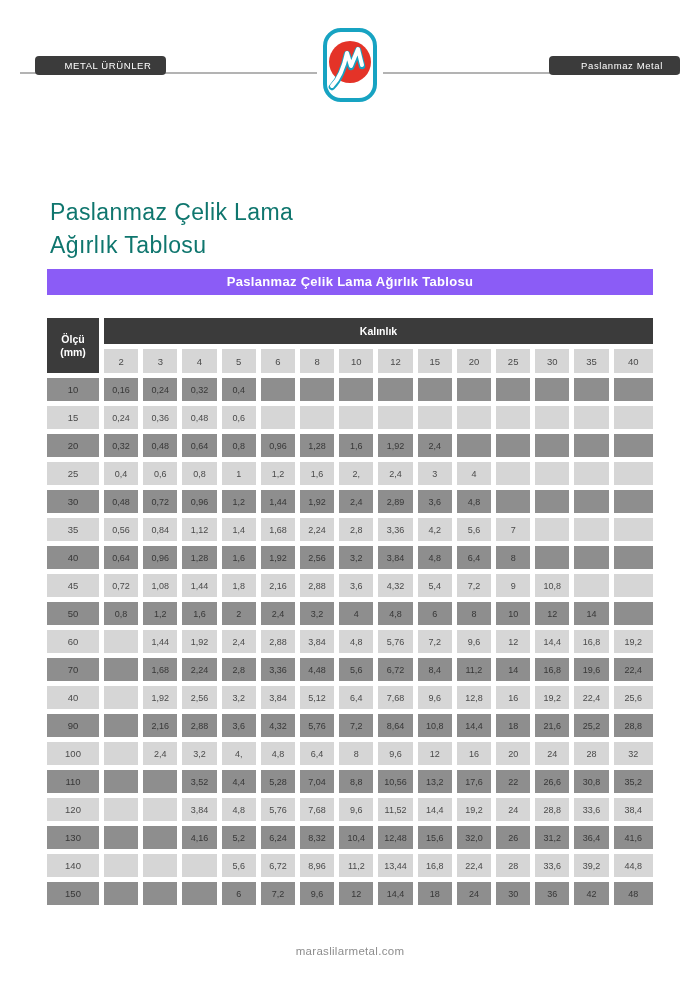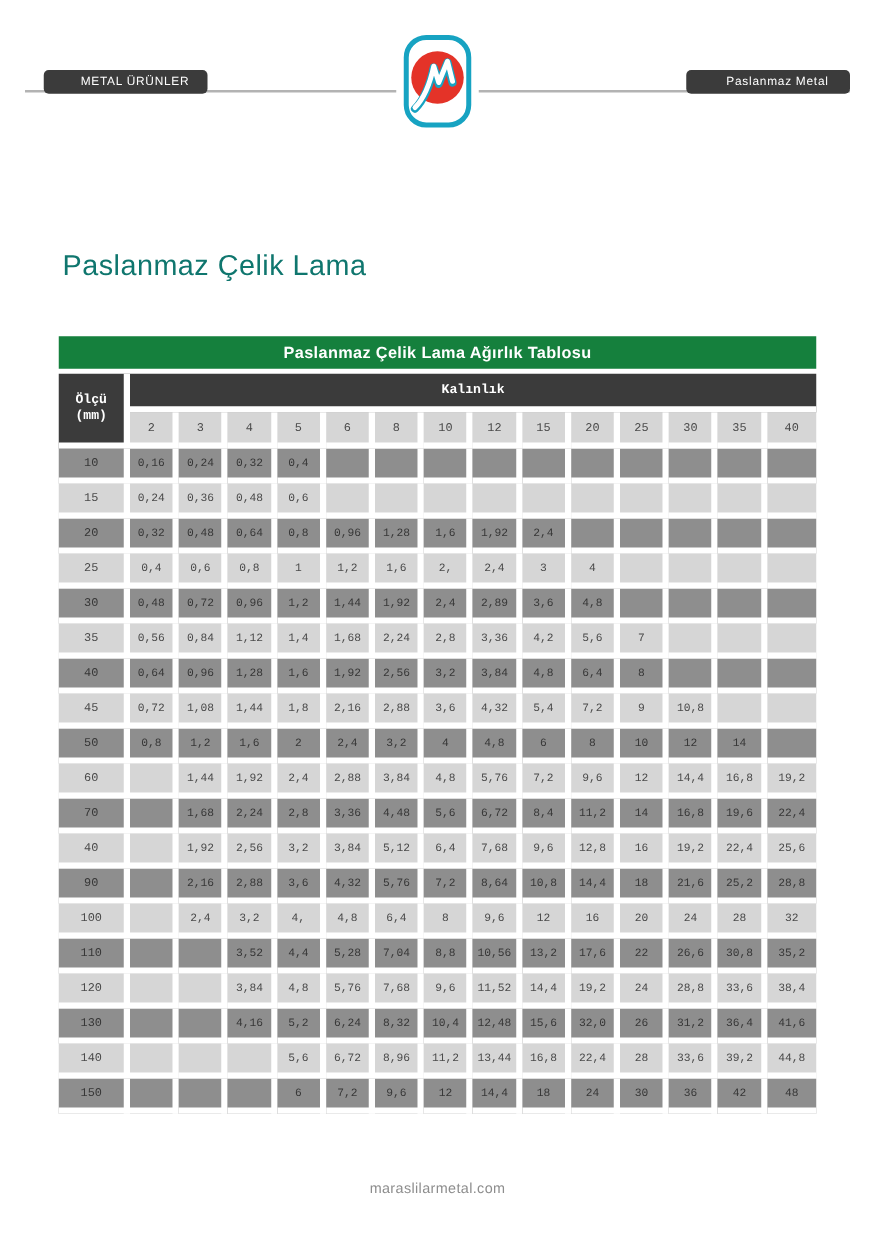--- a/index.html
+++ b/index.html
@@ -36,30 +36,29 @@
   .page-title {
     position: absolute; left: 50px; top: 196px;
     margin: 0; font-weight: normal;
     font-size: 23px; line-height: 33px;
     color: #0f766e; letter-spacing: 0.4px;
   }
 
   
   .table-wrap { position: absolute; left: 47px; top: 269px; width: 606px; }
   .table-title {
-    background: #15803d; color: #ffffff;
+    background: #8b5cf6; color: #ffffff;
     font-size: 13px; font-weight: bold;
     height: 26px; line-height: 26px; text-align: center;
-    letter-spacing: 0.3px; margin-bottom: 4px;
+    letter-spacing: 0.3px; margin-bottom: 23px;
   }
   table.weights {
     width: 100%;
     border-collapse: separate; border-spacing: 0;
     table-layout: fixed;
-    font-family: Liberation Mono, monospace;
   }
   table.weights th, table.weights td {
     box-sizing: border-box;
     border-right: 5px solid #ffffff;
     border-bottom: 5px solid #ffffff;
     text-align: center; vertical-align: middle;
     padding: 0; overflow: hidden; white-space: nowrap;
   }
   table.weights th:last-child, table.weights td:last-child { border-right: 0; }
   th.corner {
@@ -99,20 +98,21 @@
       <rect x="3" y="3" width="50" height="70" rx="16" fill="#ffffff" stroke="#17a3c2" stroke-width="4"></rect>
       <circle cx="28" cy="35" r="21" fill="#e43328"></circle>
       <path d="M10 60 C18 52 22 41 25 27 L29 40 L36 23 L40 39" fill="none" stroke="#17a3c2" stroke-width="6.5" stroke-linecap="round" stroke-linejoin="round"></path>
       <path d="M10 59 C18 51 22 40 25 26 L29 39 L36 22 L40 38" fill="none" stroke="#ffffff" stroke-width="4" stroke-linecap="round" stroke-linejoin="round"></path>
     </svg>
   </div>
 </div>
 
 <h1 class="page-title">
   <span>Paslanmaz Çelik Lama</span><br>
+  <span>Ağırlık Tablosu</span>
 </h1>
 
 <section class="table-wrap">
   <div class="table-title">Paslanmaz Çelik Lama Ağırlık Tablosu</div>
   <table class="weights">
     <thead>
       <tr>
         <th class="corner" rowspan="2">
           <span>Ölçü</span><br>
           <span>(mm)</span>

